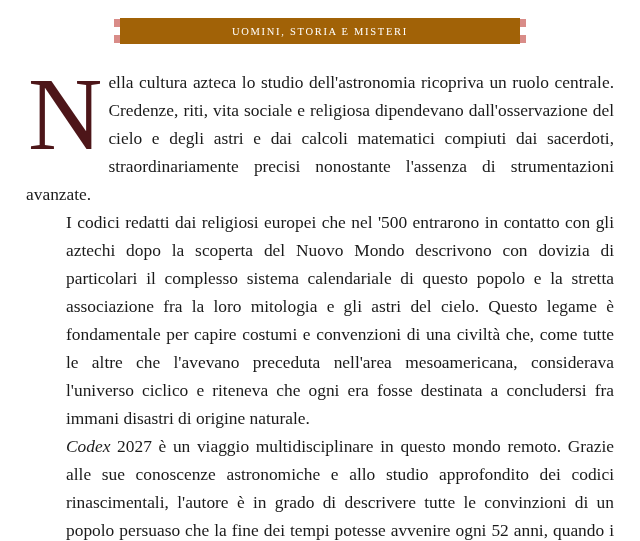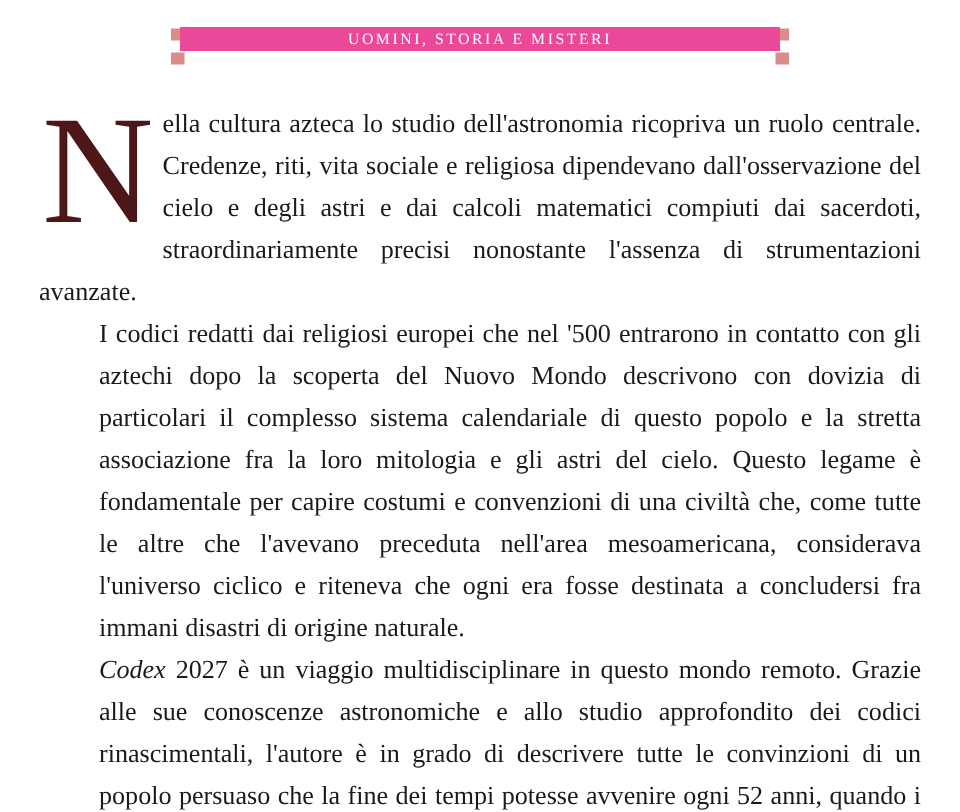--- a/index.html
+++ b/index.html
@@ -42,22 +42,22 @@
     background: #ffffff;
   }
   .ribbon-tab.left::after  { left: 0; }
   .ribbon-tab.right::after { left: 0; }
 
   .ribbon {
     position: absolute;
     left: 120px;
     top: 0;
     width: 400px;
-    height: 16px;
-    background: #ec4899;
+    height: 26px;
+    background: #a16207;
     display: flex;
     align-items: center;
     justify-content: center;
   }
   .ribbon-text {
     color: #ffffff;
     font-size: 10.5px;
     letter-spacing: 1.7px;
     font-variant: small-caps;
     text-transform: uppercase;

